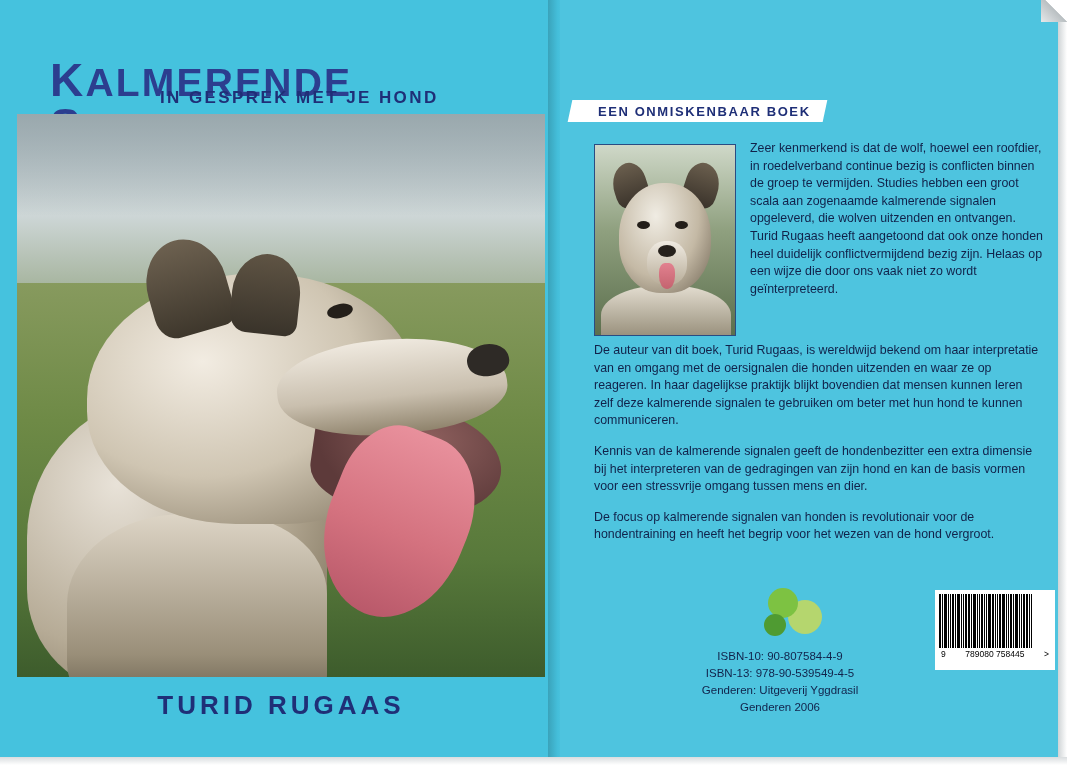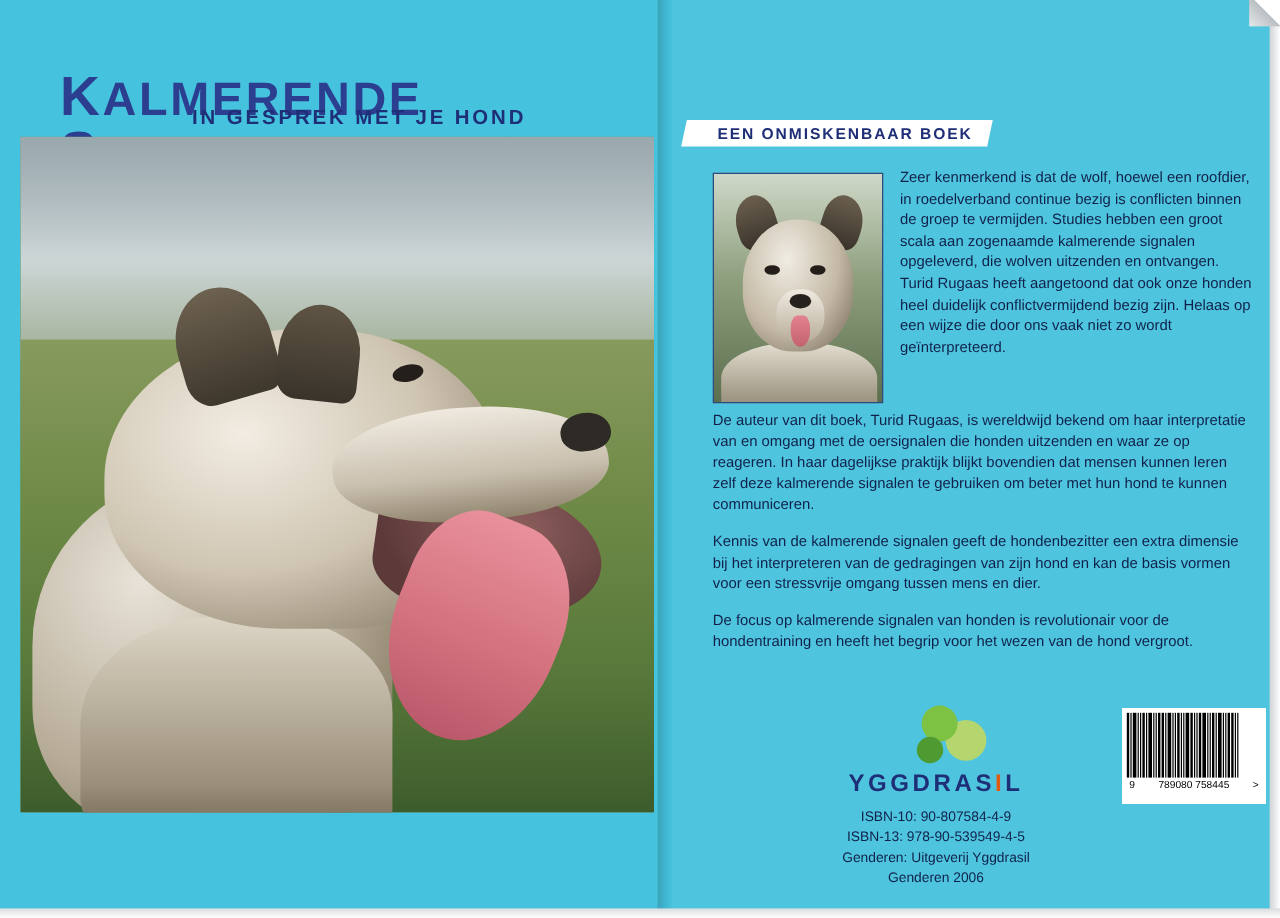--- a/index.html
+++ b/index.html
@@ -391,20 +391,21 @@
         <div class="dog-ear"></div>
         <div class="dog-ear2"></div>
         <div class="dog-mouth"></div>
         <div class="dog-muzzle"></div>
         <div class="dog-tongue"></div>
         <div class="dog-eye"></div>
         <div class="dog-nose"></div>
       </div>
     </div>
 
+    <div class="front-author">TURID RUGAAS</div>
 
     <div class="spine-shadow"></div>
     <div class="back-panel"></div>
 
     <div class="banner">
       <span class="banner-inner">EEN ONMISKENBAAR BOEK</span>
     </div>
 
     <div class="back-text">
       <div class="wrap-photo">
@@ -425,21 +426,20 @@
       <p>Kennis van de kalmerende signalen geeft de hondenbezitter een extra dimensie bij het interpreteren van de gedragingen van zijn hond en kan de basis vormen voor een stressvrije omgang tussen mens en dier.</p>
       <p>De focus op kalmerende signalen van honden is revolutionair voor de hondentraining en heeft het begrip voor het wezen van de hond vergroot.</p>
     </div>
 
     <div class="logo-block">
       <div class="logo-marks">
         <span class="blob blob-b"></span>
         <span class="blob blob-a"></span>
         <span class="blob blob-c"></span>
       </div>
-      <div class="logo-word"><span>YGGDRAS</span><span class="accent">I</span><span>L</span></div>
       <div class="imprint">
         <div>ISBN-10: 90-807584-4-9</div>
         <div>ISBN-13: 978-90-539549-4-5</div>
         <div>Genderen: Uitgeverij Yggdrasil</div>
         <div>Genderen 2006</div>
       </div>
     </div>
 
     <div class="barcode-box">
       <div class="bars">

